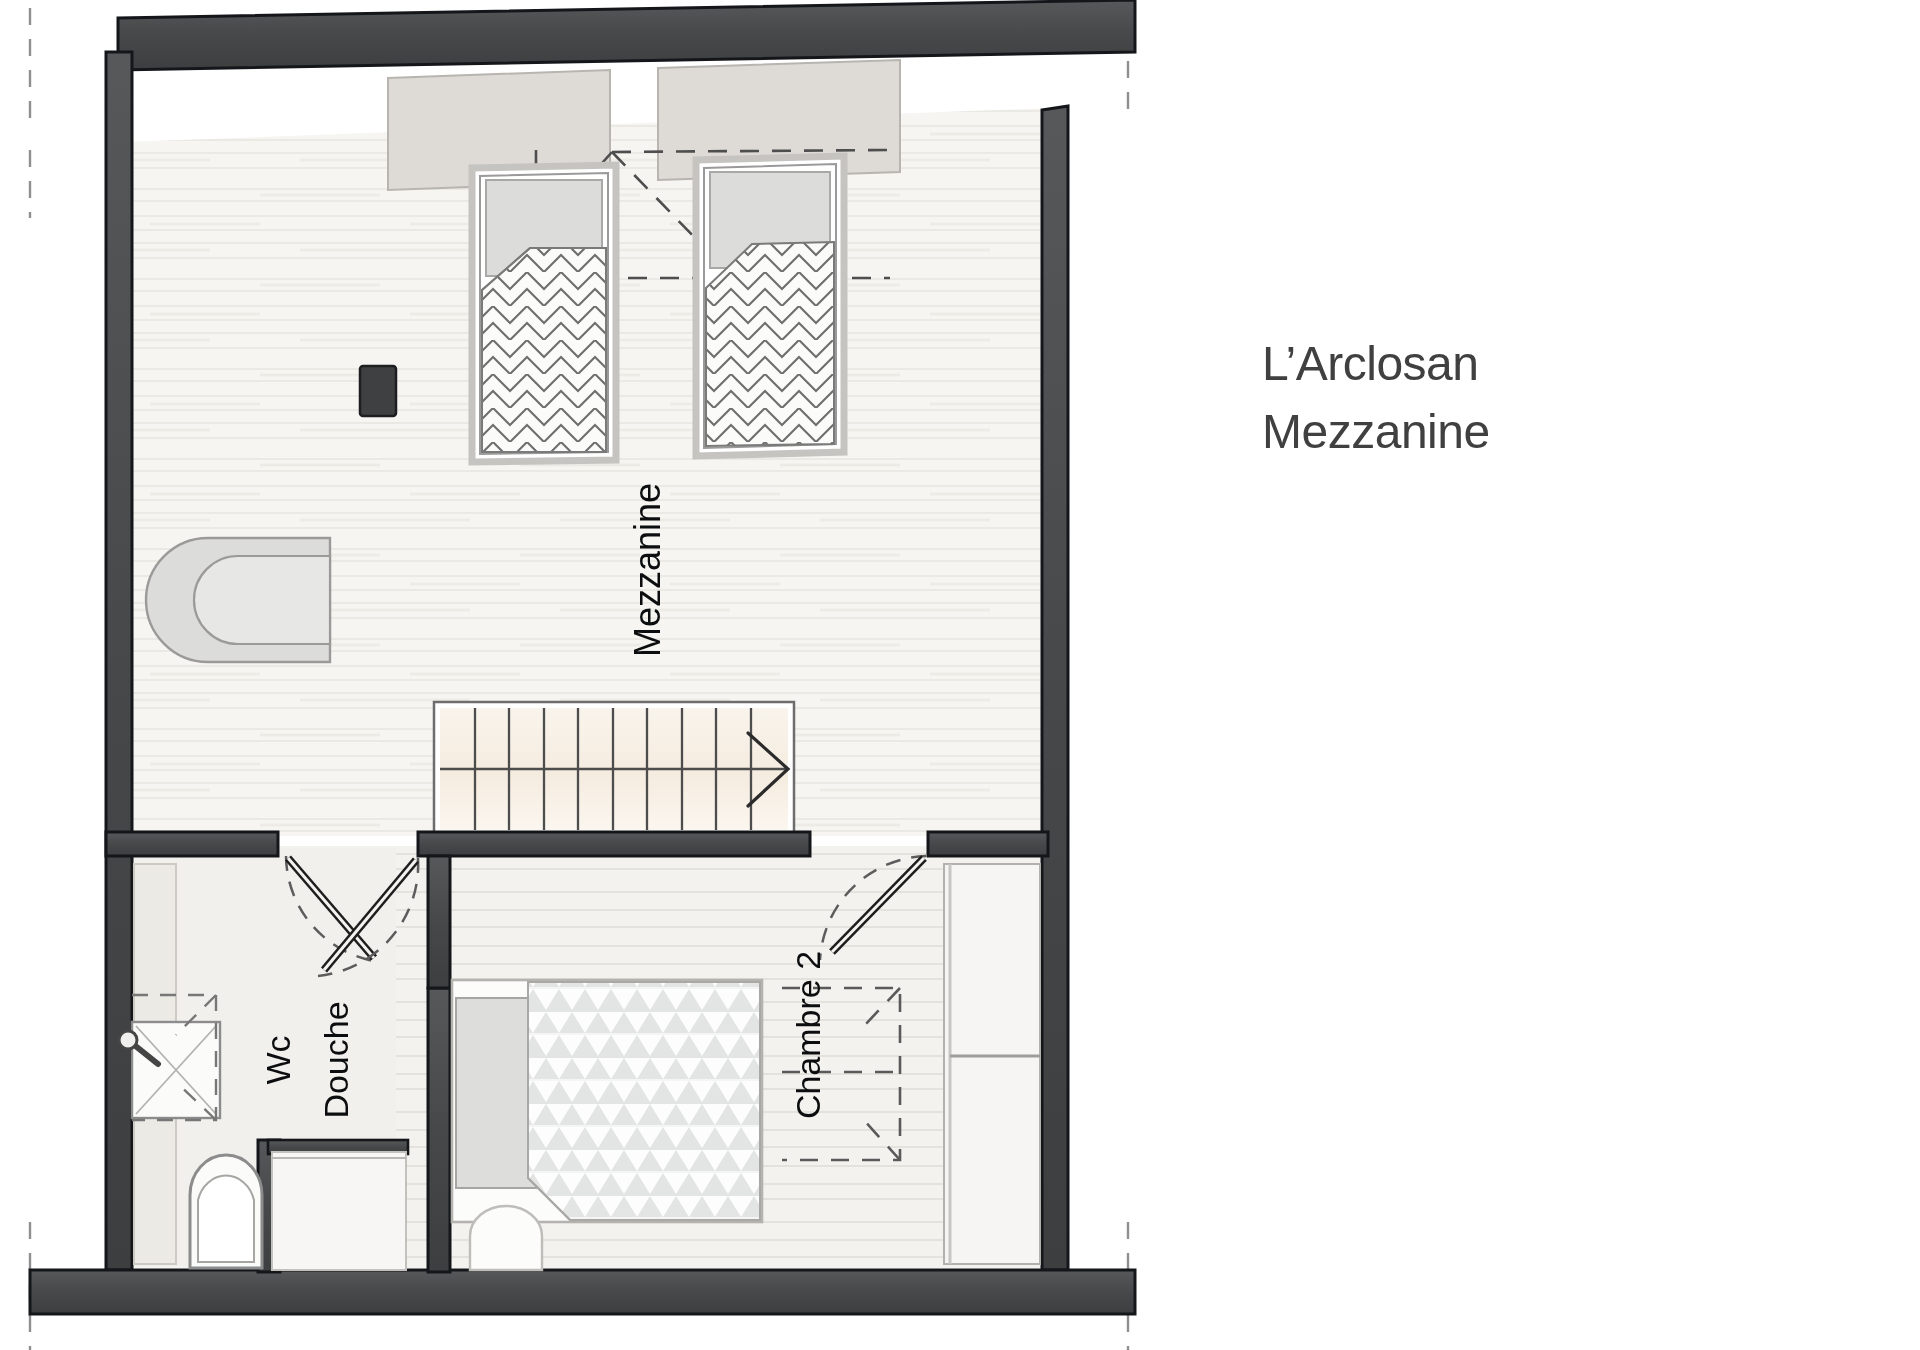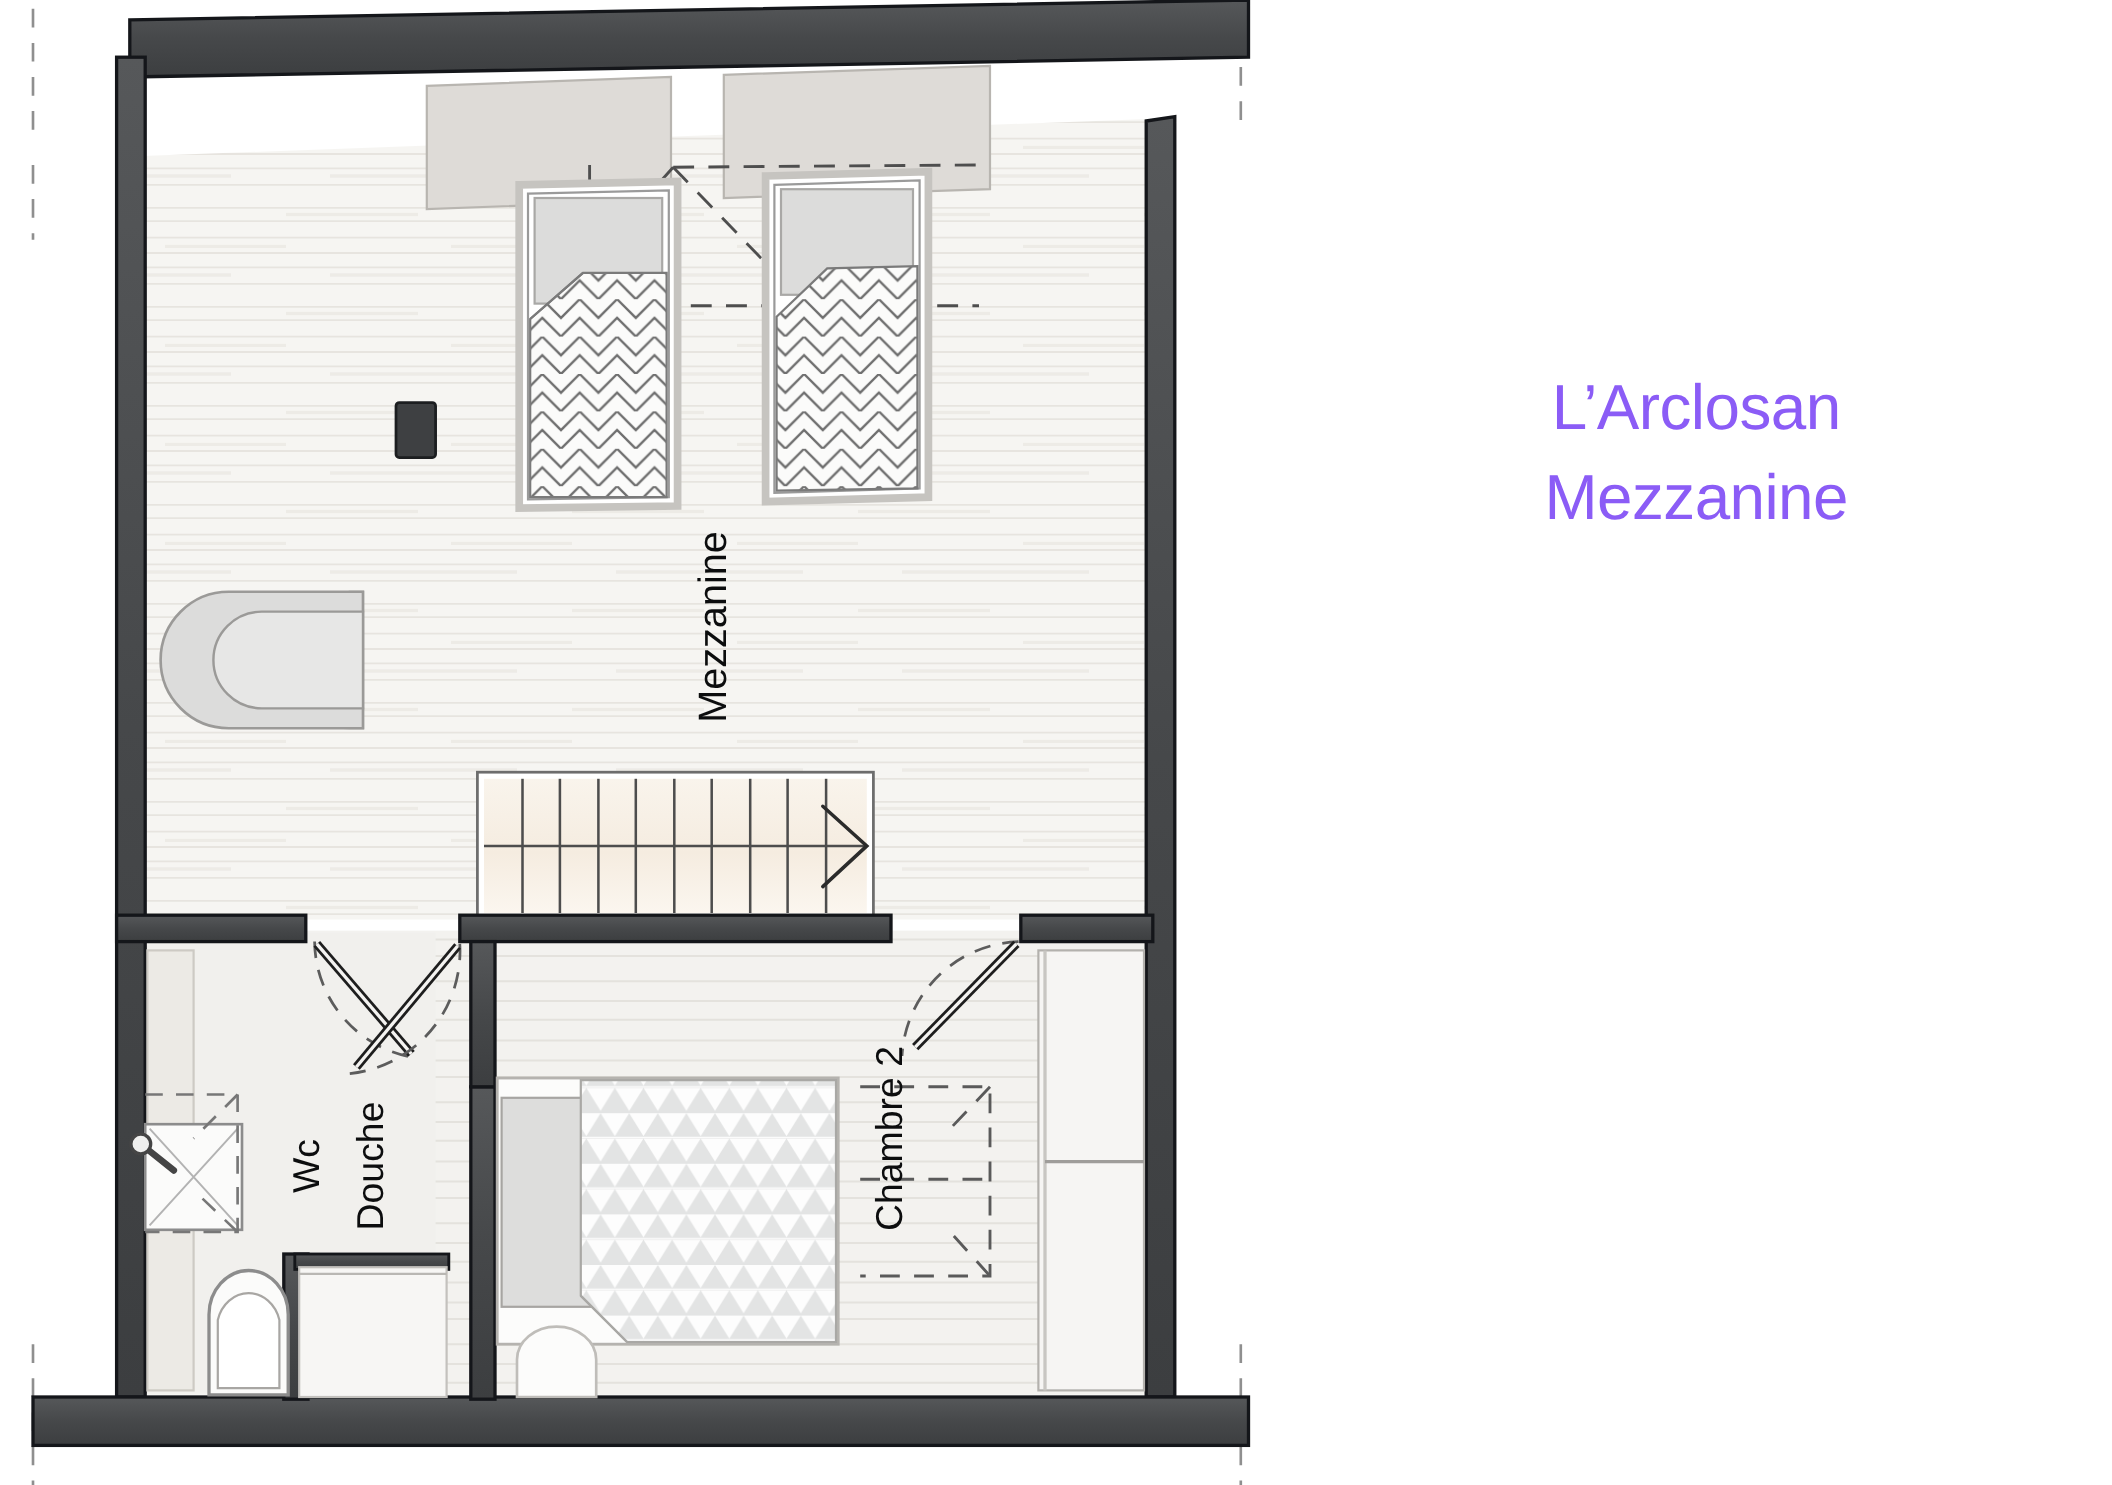--- a/index.html
+++ b/index.html
@@ -14,22 +14,22 @@
   .plan-canvas{
     position:absolute;left:0;top:0;width:1920px;height:1350px;
   }
   .plan-svg{position:absolute;left:0;top:0;}
 
   
   .title-block{
     position:absolute;left:1262px;top:330px;width:560px;
   }
   .title-line{
-    font-size:58px;line-height:1.42;letter-spacing:-0.5px;
-    font-weight:400;color:#8b5cf6;white-space:nowrap;text-align:center;
+    font-size:48px;line-height:1.42;letter-spacing:-0.5px;
+    font-weight:400;color:#404040;white-space:nowrap;
   }
 </style>
 </head>
 <body>
 
 <div class="plan-canvas">
 
   <svg class="plan-svg" width="1920" height="1350" viewBox="0 0 1920 1350">
 
     <defs>

